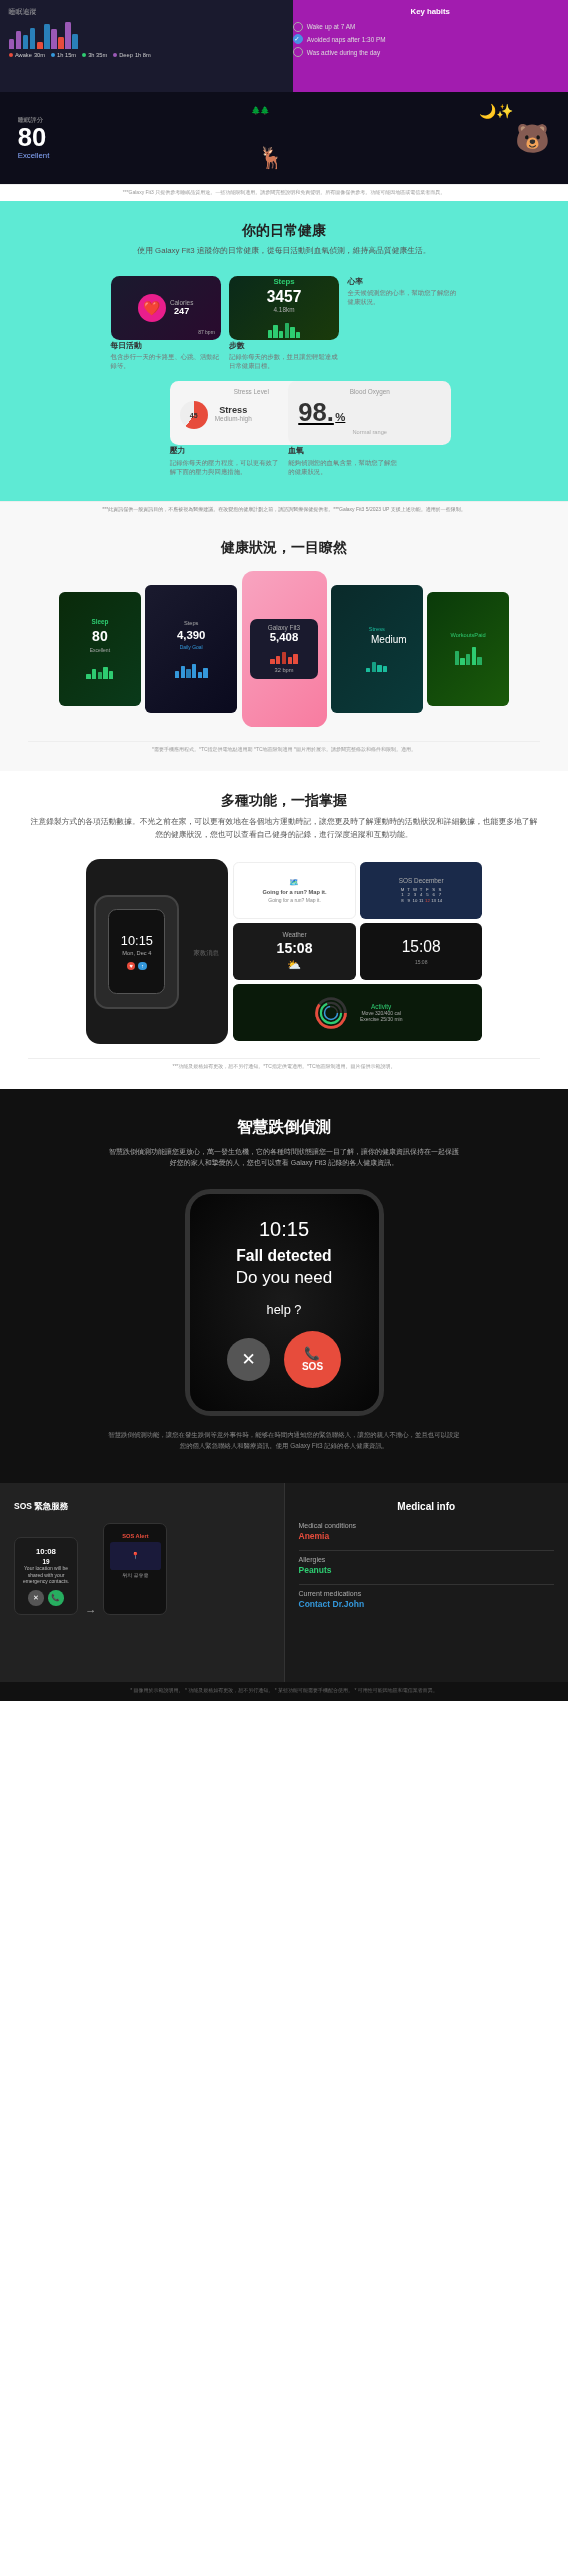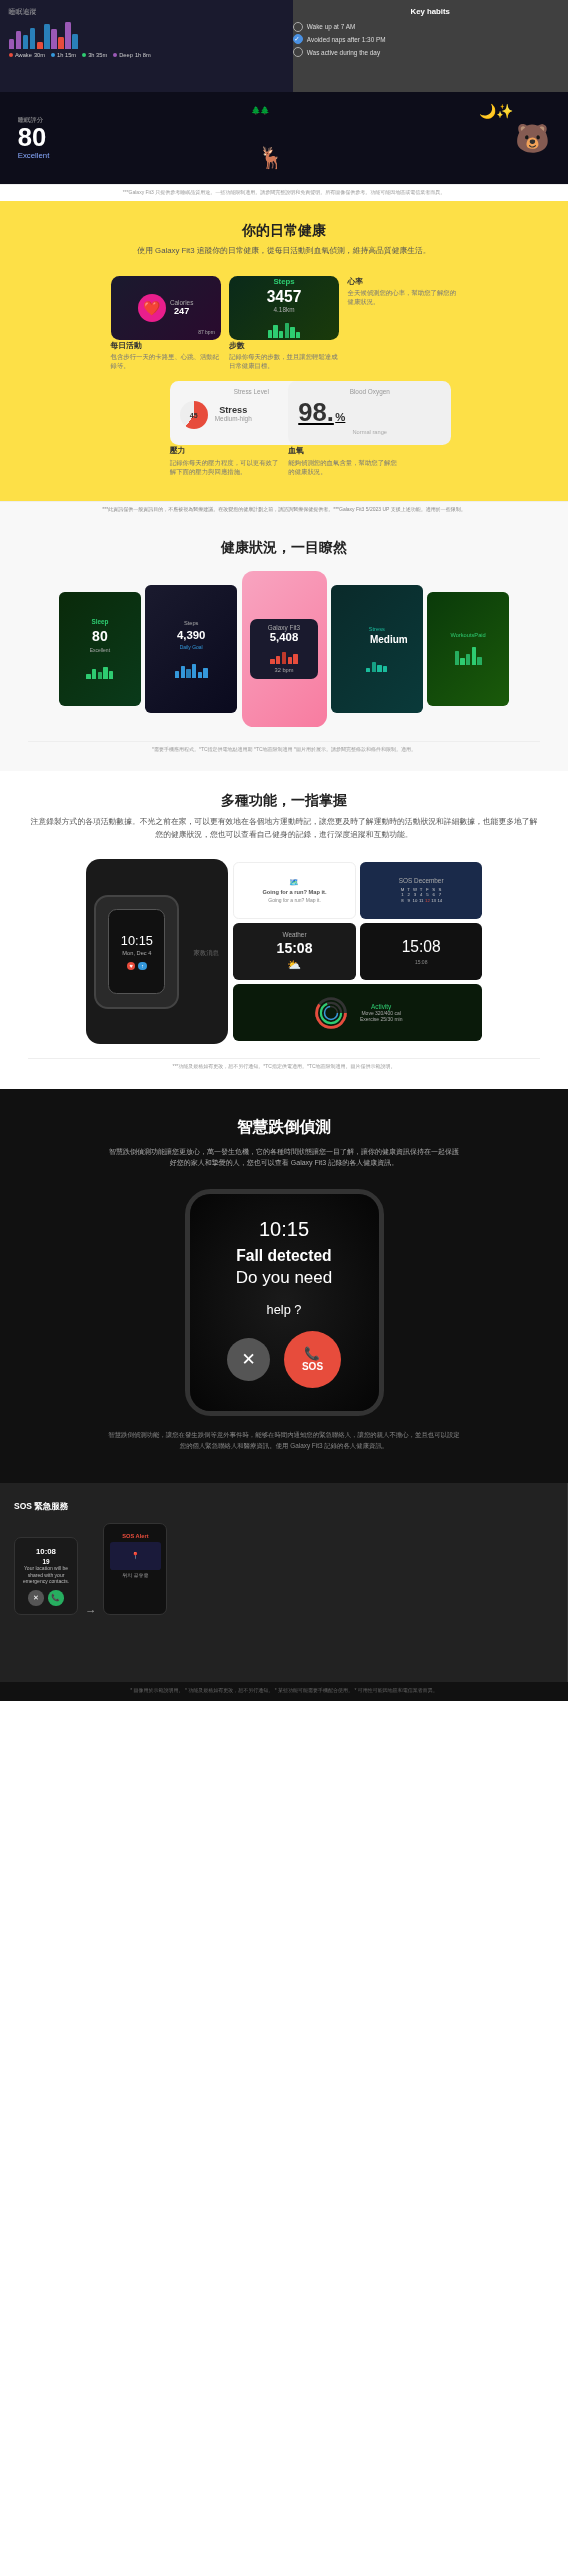--- a/index.html
+++ b/index.html
@@ -18,21 +18,21 @@
       height: 92px;
     }
     .tracking-left {
       flex: 1;
       padding: 7px 8.5px;
       color: #fff;
     }
     .tracking-right {
       flex: 1;
       padding: 7px 0;
-      background: #404040;
+      background: #a21caf;
       color: #fff;
     }
     .section-label {
       font-size: 7px;
       color: #aaa;
       margin-bottom: 4.3px;
     }
     .sleep-bars {
       display: flex;
       align-items: flex-end;
@@ -159,21 +159,21 @@
       text-align: center;
       padding: 4.3px 14px;
       font-size: 5px;
       color: #999;
       line-height: 1.4;
       border-top: 0.7px solid #eee;
     }
 
     
     .section-daily-health {
-      background: #fde047;
+      background: #5eead4;
       padding: 21px 40px 14px;
       text-align: center;
     }
     .section-title-zh {
       font-size: 14px;
       font-weight: bold;
       color: #222;
       margin-bottom: 5.7px;
     }
     .section-subtitle-zh {
@@ -825,21 +825,21 @@
             <div class="mini-bar" style="height:10px;background:#e74c3c;"></div>
           </div>
           <div style="font-size:5.7px;color:#aaa;margin-top:2.8px;">32 bpm</div>
         </div>
       </div>
     </div>
 
     <div class="health-screen hs-medium sp-teal">
       <div class="screen-placeholder">
         <div style="font-size:5.7px;color:#1abc9c;">Stress</div>
-        <div style="color:#fff;font-size:10px;font-weight:bold;margin-left:24px;">Medium</div>
+        <div style="color:#fff;font-size:10px;font-weight:normal;margin-left:24px;">Medium</div>
         <div class="mini-bar-chart" style="margin-top:2.8px;">
           <div class="mini-bar" style="height:4.3px;background:#1abc9c;"></div>
           <div class="mini-bar" style="height:10px;background:#16a085;"></div>
           <div class="mini-bar" style="height:7px;background:#1abc9c;"></div>
           <div class="mini-bar" style="height:5.7px;background:#1abc9c;"></div>
         </div>
       </div>
     </div>
 
     <div class="health-screen hs-small sp-green" style="background:linear-gradient(135deg,#0a3a0a,#1a5a0a);">
@@ -1004,18 +1004,40 @@
       <div class="sos-watch-mini tall" style="background:#111;justify-content:flex-start;padding-top:8.5px;">
         <div style="font-size:5.7px;color:#e74c3c;font-weight:bold;margin-bottom:2.8px;">SOS Alert</div>
         <div style="width:100%;height:28px;background:#1a1a3a;border-radius:2.8px;display:flex;align-items:center;justify-content:center;margin-bottom:2.8px;">
           <span style="font-size:7px;color:#3498db;">📍</span>
         </div>
         <div style="font-size:5px;color:#aaa;text-align:center;">위치 공유중</div>
       </div>
     </div>
   </div>
 
+  <div class="sos-right">
+    <div class="medical-title">Medical info</div>
+
+    <div class="medical-section">
+      <div class="medical-label">Medical conditions</div>
+      <div class="medical-value">Anemia</div>
+    </div>
+
+    <div class="medical-divider"></div>
+
+    <div class="medical-section">
+      <div class="medical-label">Allergies</div>
+      <div class="medical-value green">Peanuts</div>
+    </div>
+
+    <div class="medical-divider"></div>
+
+    <div class="medical-section">
+      <div class="medical-label">Current medications</div>
+      <div class="medical-value blue">Contact Dr.John</div>
+    </div>
+  </div>
 </div>
 
 <div class="bottom-footnote">
   <span>* 圖像用於示範說明用。 * 功能及規格如有更改，恕不另行通知。 * 某些功能可能需要手機配合使用。 * 可用性可能因地區和電信業者而異。</span>
 </div>
 
 
 </body></html>

